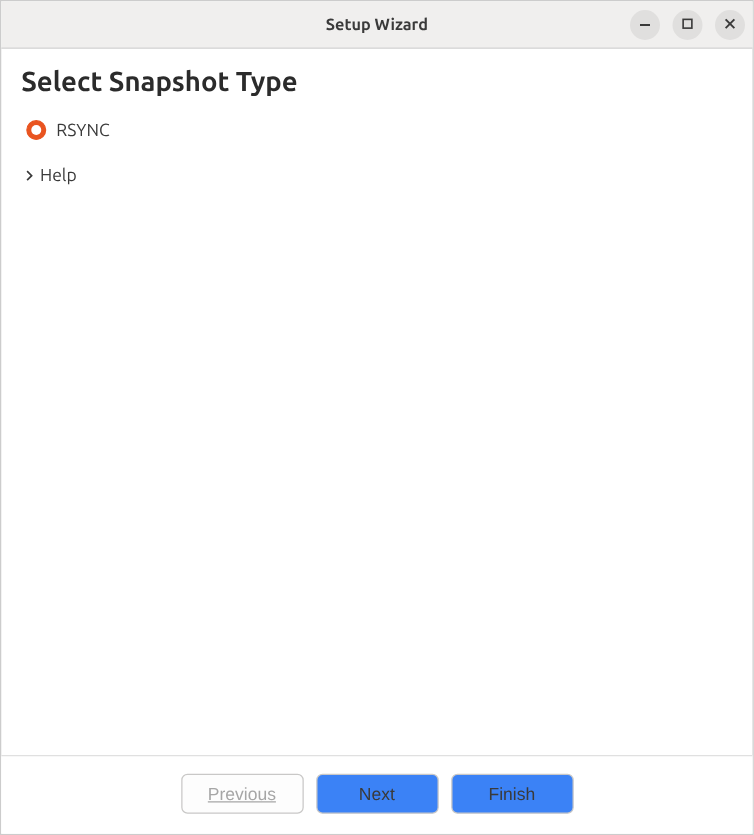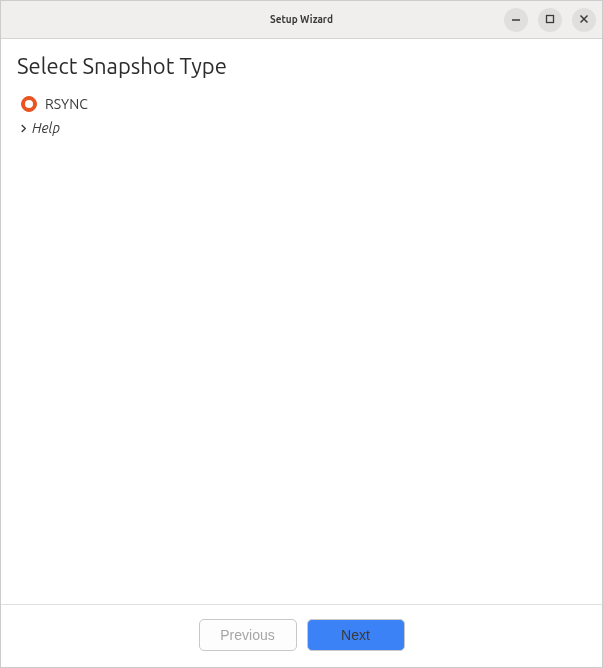--- a/index.html
+++ b/index.html
@@ -17,21 +17,21 @@
       background: #f0efee;
       border-bottom: 1px solid #d4d4d4;
       height: 38px;
       display: flex;
       align-items: center;
       position: relative;
       justify-content: center;
     }
     .titlebar-title {
       font-weight: 700;
-      font-size: 10px;
+      font-size: 13px;
       color: #3a3a3a;
     }
     .window-controls {
       position: absolute;
       right: 6px;
       top: 50%;
       transform: translateY(-50%);
       display: flex;
       gap: 10px;
     }
@@ -50,30 +50,30 @@
     .win-btn svg { width: 10px; height: 10px; }
     .content {
       flex: 1;
       padding: 14px 16px 0 16px;
       display: flex;
       flex-direction: column;
       overflow: auto;
     }
     .page-heading {
       font-size: 22px;
-      font-weight: 400;
+      font-weight: 700;
       color: #2b2b2b;
       margin-bottom: 18px;
     }
     .radio-group {
       display: flex;
       flex-direction: column;
       gap: 10px;
       margin-left: 4px;
-      margin-bottom: 8px;
+      margin-bottom: 20px;
     }
     .radio-option {
       display: flex;
       align-items: center;
       gap: 8px;
       cursor: pointer;
       font-size: 14px;
       color: #3a3a3a;
     }
     .radio-circle {
@@ -95,21 +95,20 @@
     .help-toggle {
       display: flex;
       align-items: center;
       gap: 4px;
       font-size: 14px;
       color: #3a3a3a;
       cursor: pointer;
       user-select: none;
       margin-left: 2px;
       width: fit-content;
-      font-style: italic;
     }
     .help-toggle .chev {
       display:inline-flex; align-items:center; justify-content:center;
     }
     .help-toggle svg { width: 9px; height: 9px; }
     .footer {
       border-top: 1px solid #e0e0e0;
       padding: 14px 0 16px 0;
       display: flex;
       justify-content: center;
@@ -123,20 +122,21 @@
       background: #3b82f6;
       border-radius: 5px;
       font-size: 14px;
       color: #3a3a3a;
       cursor: pointer;
     }
     .btn:disabled {
       color: #a6a6a6;
       cursor: default;
       background: #fdfdfd;
+      text-decoration: underline;
     }
   </style>
 </head>
 <body>
 
 <div class="titlebar">
   <div class="titlebar-title">Setup Wizard</div>
   <div class="window-controls">
     <button class="win-btn">
       <span>
@@ -181,13 +181,14 @@
           <polyline points="3,1 7,5 3,9" fill="none" stroke="#3a3a3a" stroke-width="1.5"></polyline>
         </svg>
     </span>
     <span>Help</span>
   </div>
 </div>
 
 <div class="footer">
   <button class="btn" disabled="">Previous</button>
   <button class="btn">Next</button>
+  <button class="btn">Finish</button>
 </div>
 
 </body></html>

